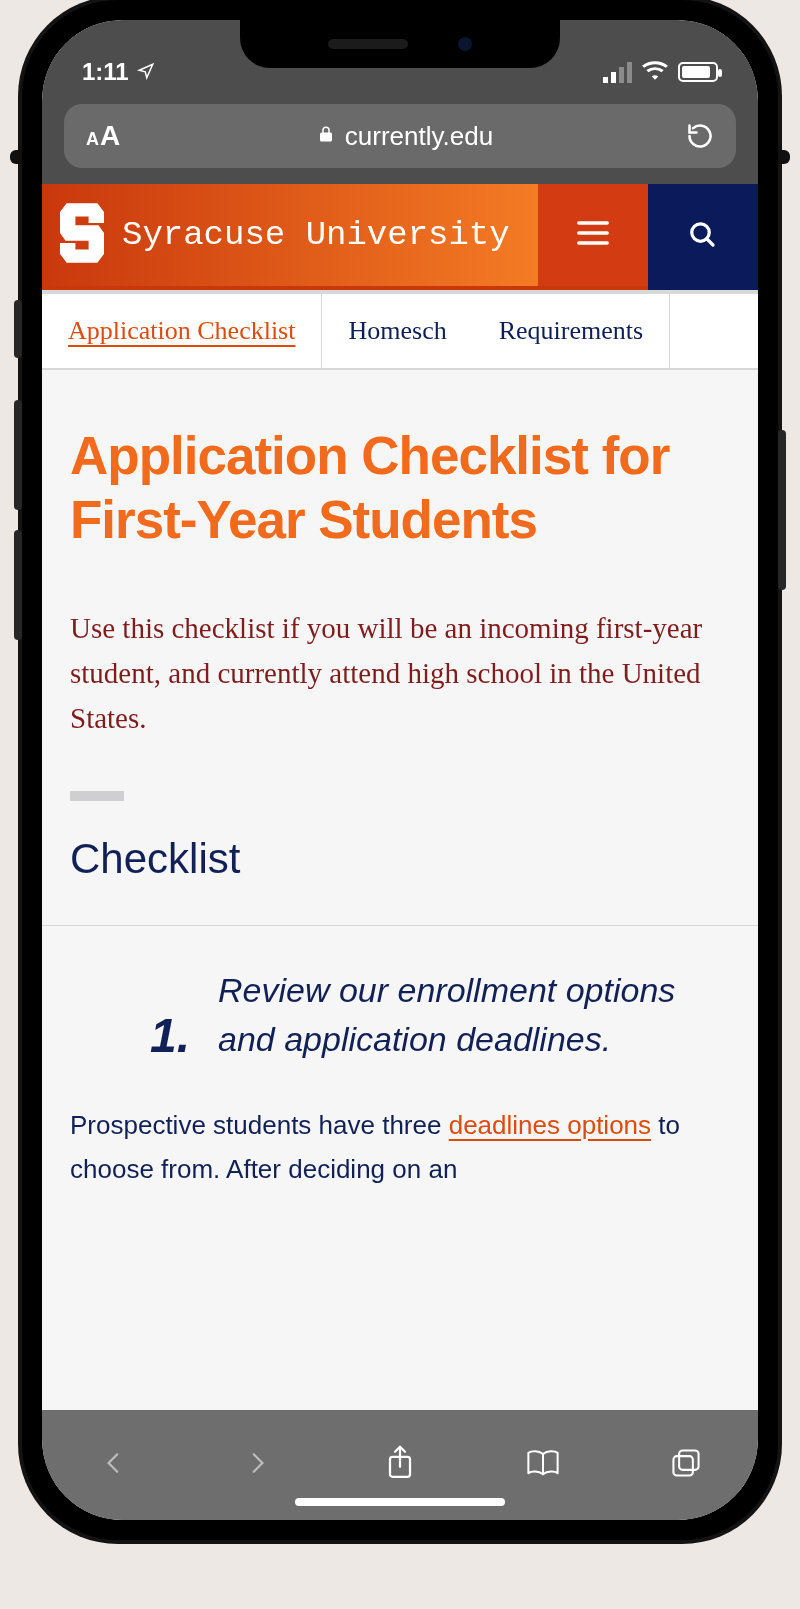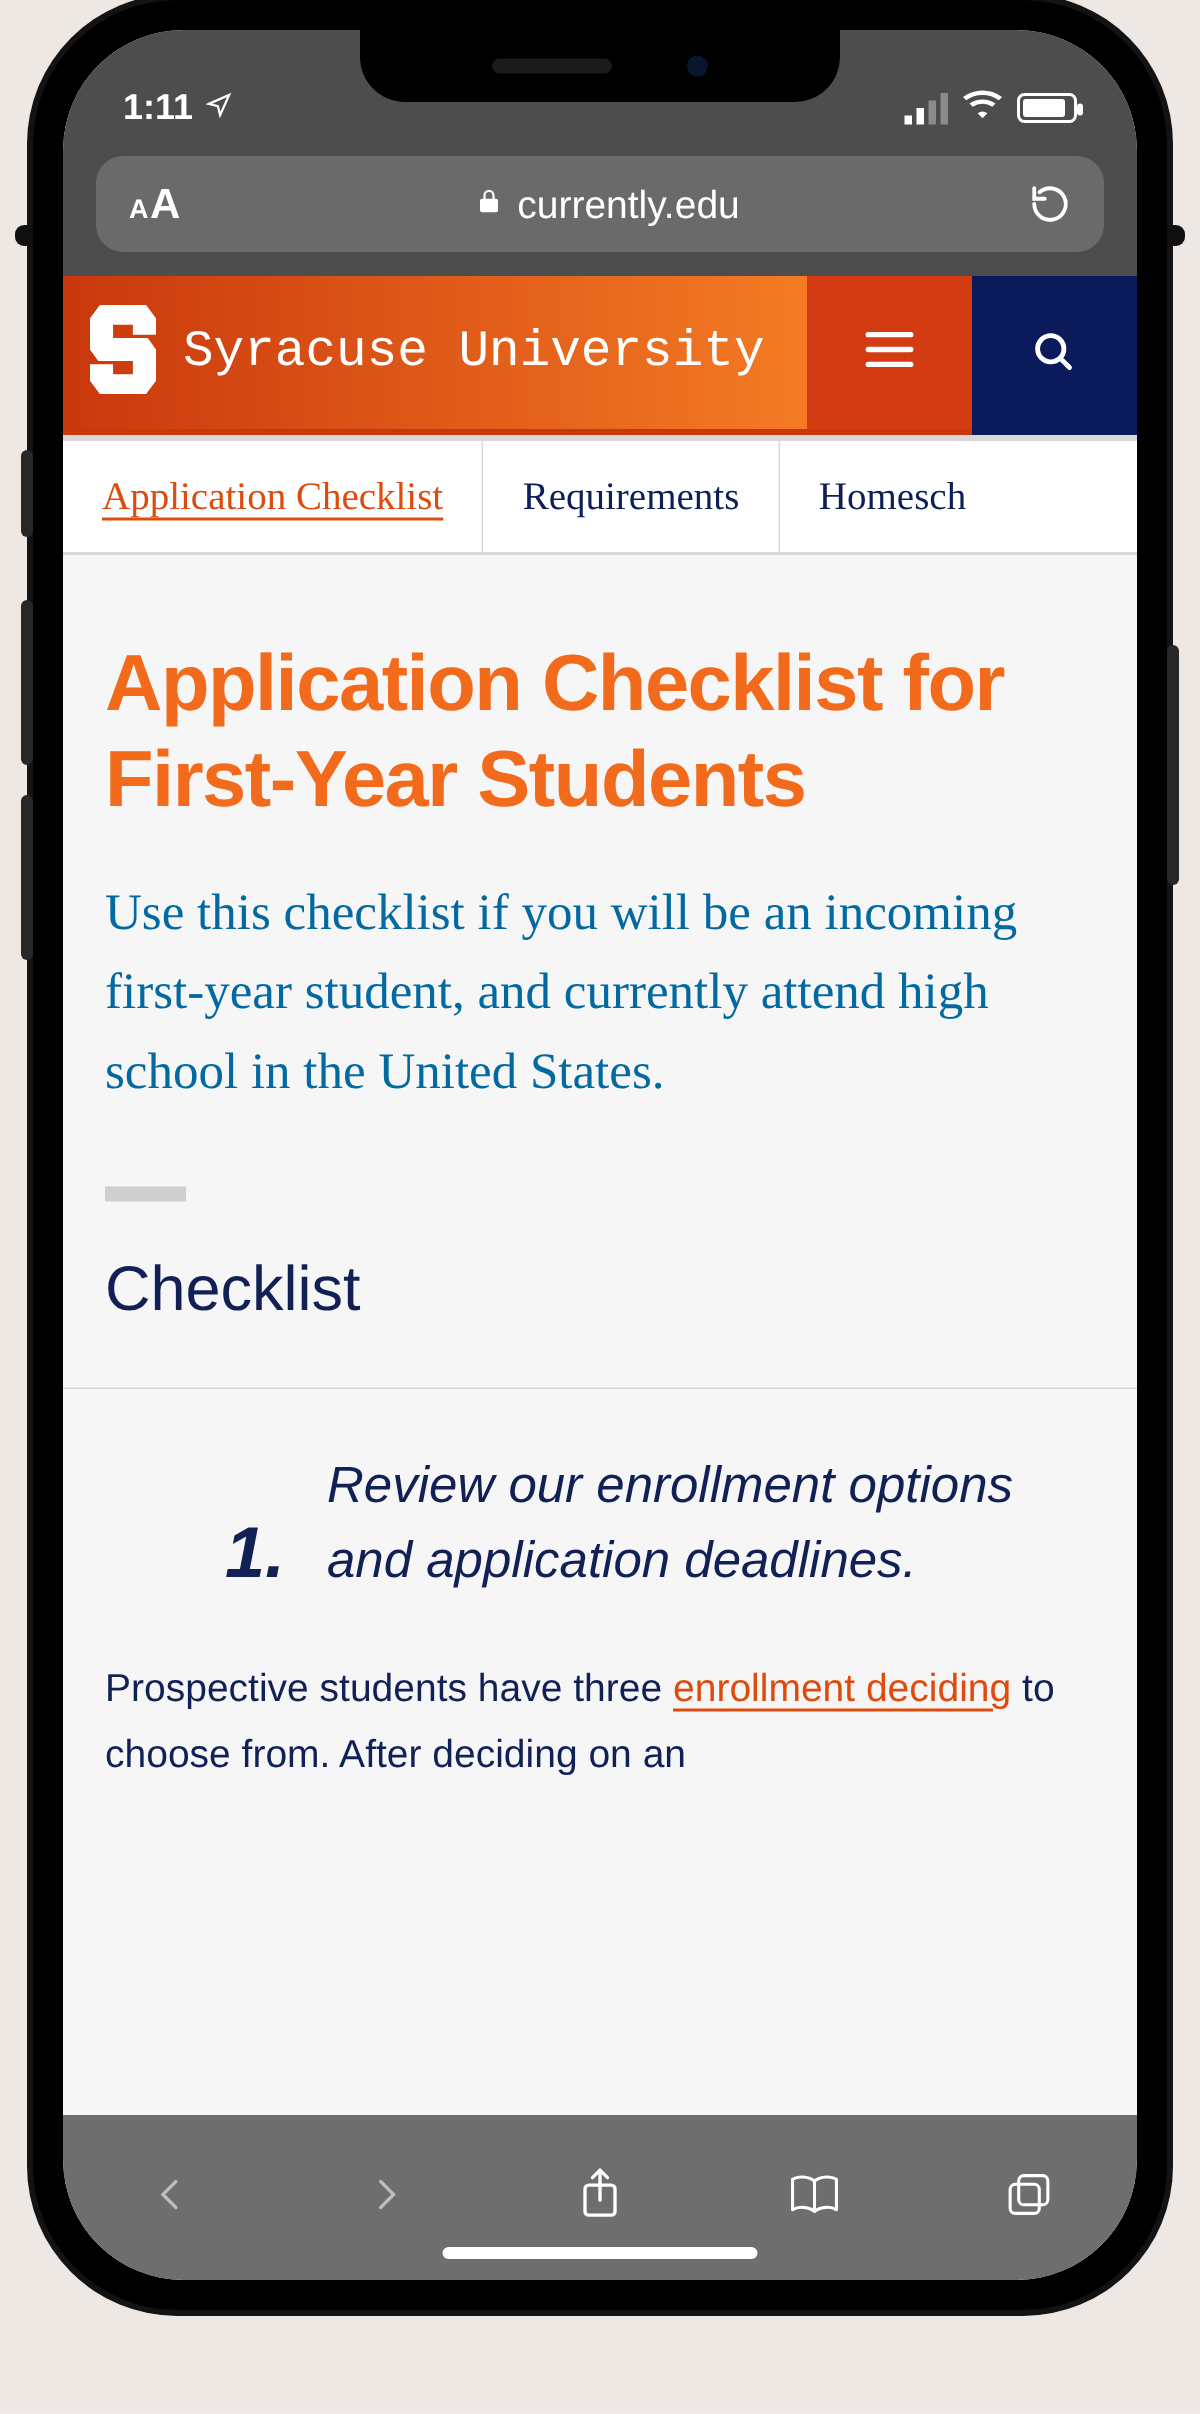--- a/index.html
+++ b/index.html
@@ -145,24 +145,24 @@
   }
   .h1 {
     color: #f26a1b;
     font-family: 'Trebuchet MS', 'Segoe UI', Helvetica, sans-serif;
     font-weight: 800;
     font-size: 53px;
     line-height: 1.2;
     letter-spacing: -1px;
   }
   .lead {
-    font-size: 34px;
+    font-size: 29px;
     line-height: 1.55;
-    margin-top: 32px;
-    color: #0369a1;
+    margin-top: 55px;
+    color: #7f1d1d;
   }
   .rule { width: 54px; height: 10px; background:#cfcfd1; margin: 50px 0 34px; }
   .h2 {
     font-family: 'Trebuchet MS', 'Segoe UI', Helvetica, sans-serif;
     font-size: 42px;
     color: #112156;
     font-weight: 500;
   }
 
   .hr-full { height: 1px; background:#d8d8d8; margin: 42px -28px 0; }
@@ -302,42 +302,42 @@
                   <line x1="20" y1="20" x2="15" y2="15"></line>
               </svg>
             </span>
           </div>
         </div>
 
         <div class="tabs">
           <div class="tab active">
             <span>Application Checklist</span>
           </div>
+          <div class="tab" style="border-right:none">
+            <span>Homesch</span>
+          </div>
           <div class="tab">
             <span>Requirements</span>
-          </div>
-          <div class="tab" style="border-right:none">
-            <span>Homesch</span>
           </div>
         </div>
 
         <div class="page">
           <div class="h1">Application Checklist for First-Year Students</div>
           <div class="lead">Use this checklist if you will be an incoming first-year student, and currently attend high school in the United States.</div>
           <div class="rule"></div>
           <div class="h2">Checklist</div>
           <div class="hr-full"></div>
 
           <div class="step">
             <div class="num">1.</div>
             <div class="txt">Review our enrollment options and application deadlines.</div>
           </div>
 
           <div class="body-p">
-            <span>Prospective students have three </span><span class="inline-link">enrollment deciding</span><span> to choose from. After deciding on an</span>
+            <span>Prospective students have three </span><span class="inline-link">deadlines options</span><span> to choose from. After deciding on an</span>
           </div>
         </div>
 
         <div class="toolbar">
           <div class="tb-btn">
             <span>
               <svg width="26" height="36" viewBox="0 0 24 24" fill="none" stroke="#bdbdbd" stroke-width="2" stroke-linecap="round">
                   <polyline points="15 4 7 12 15 20"></polyline>
                 </svg>
             </span>

